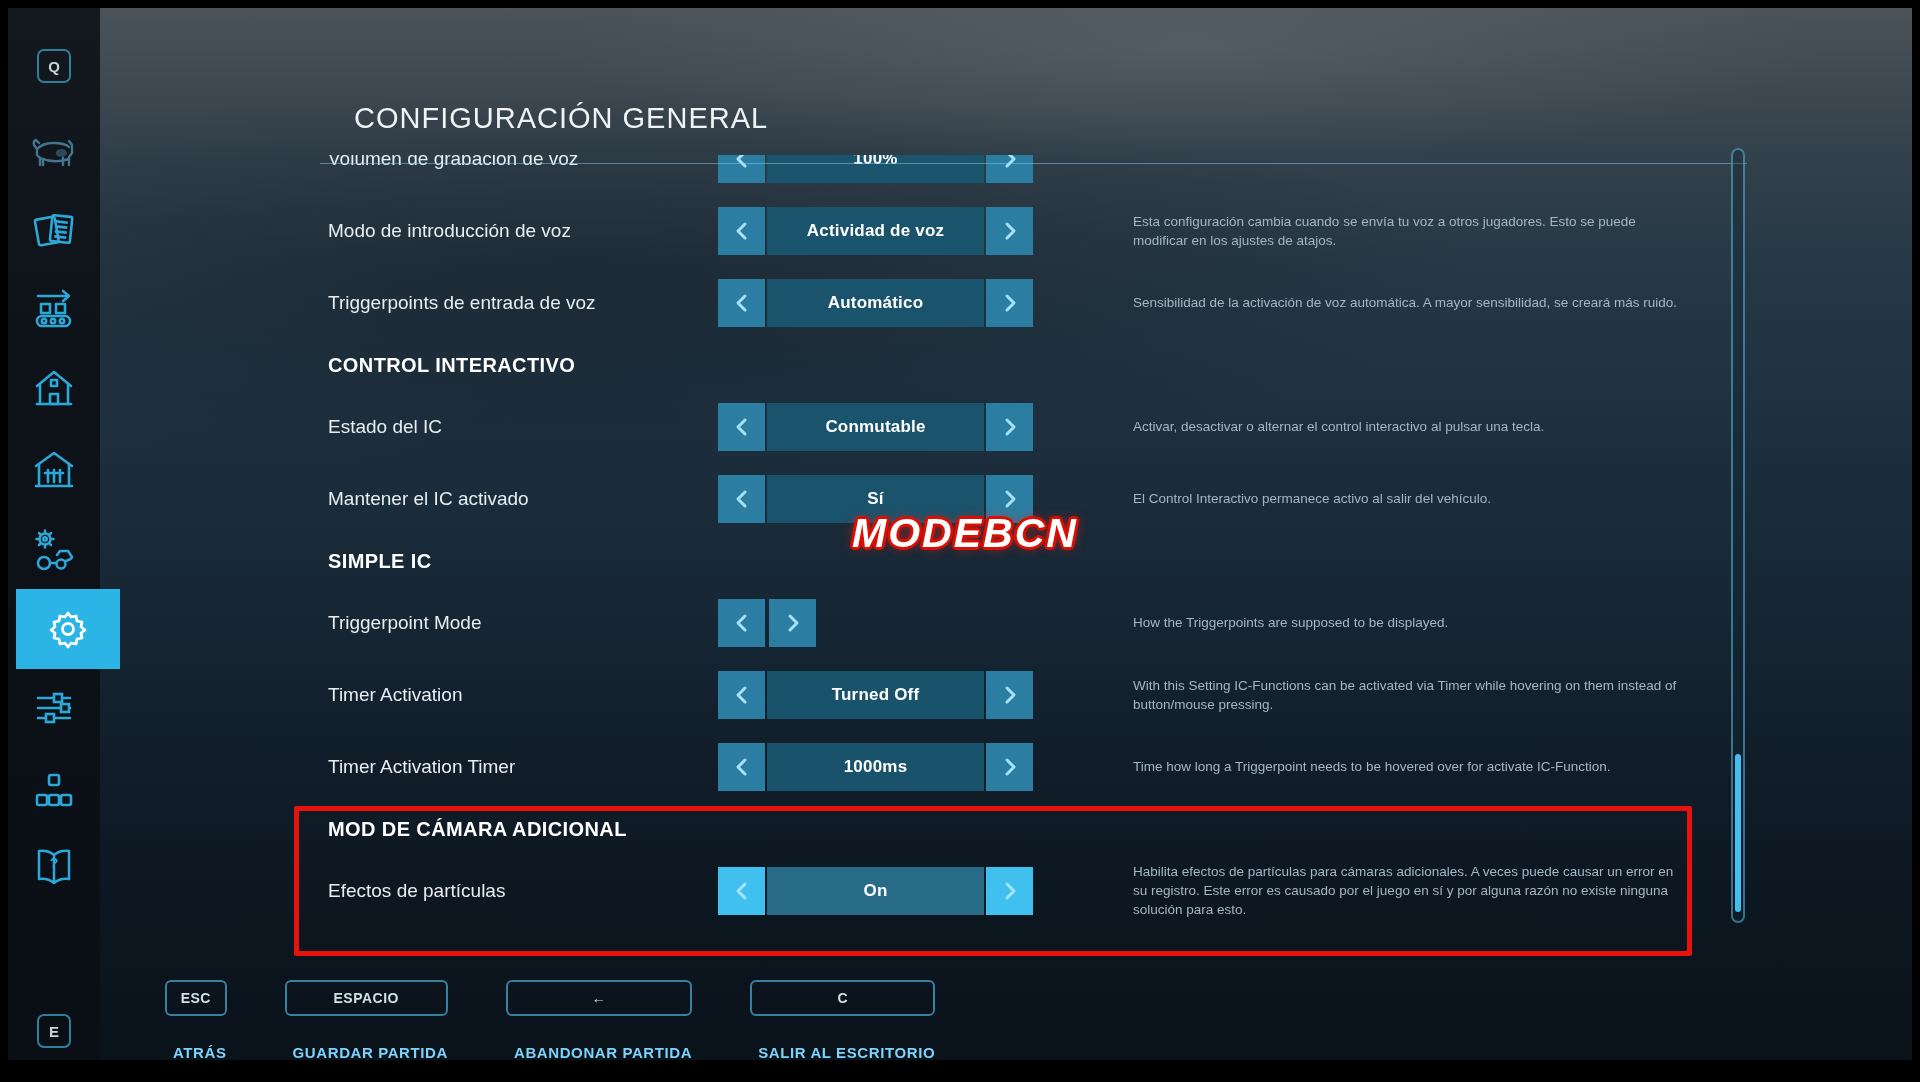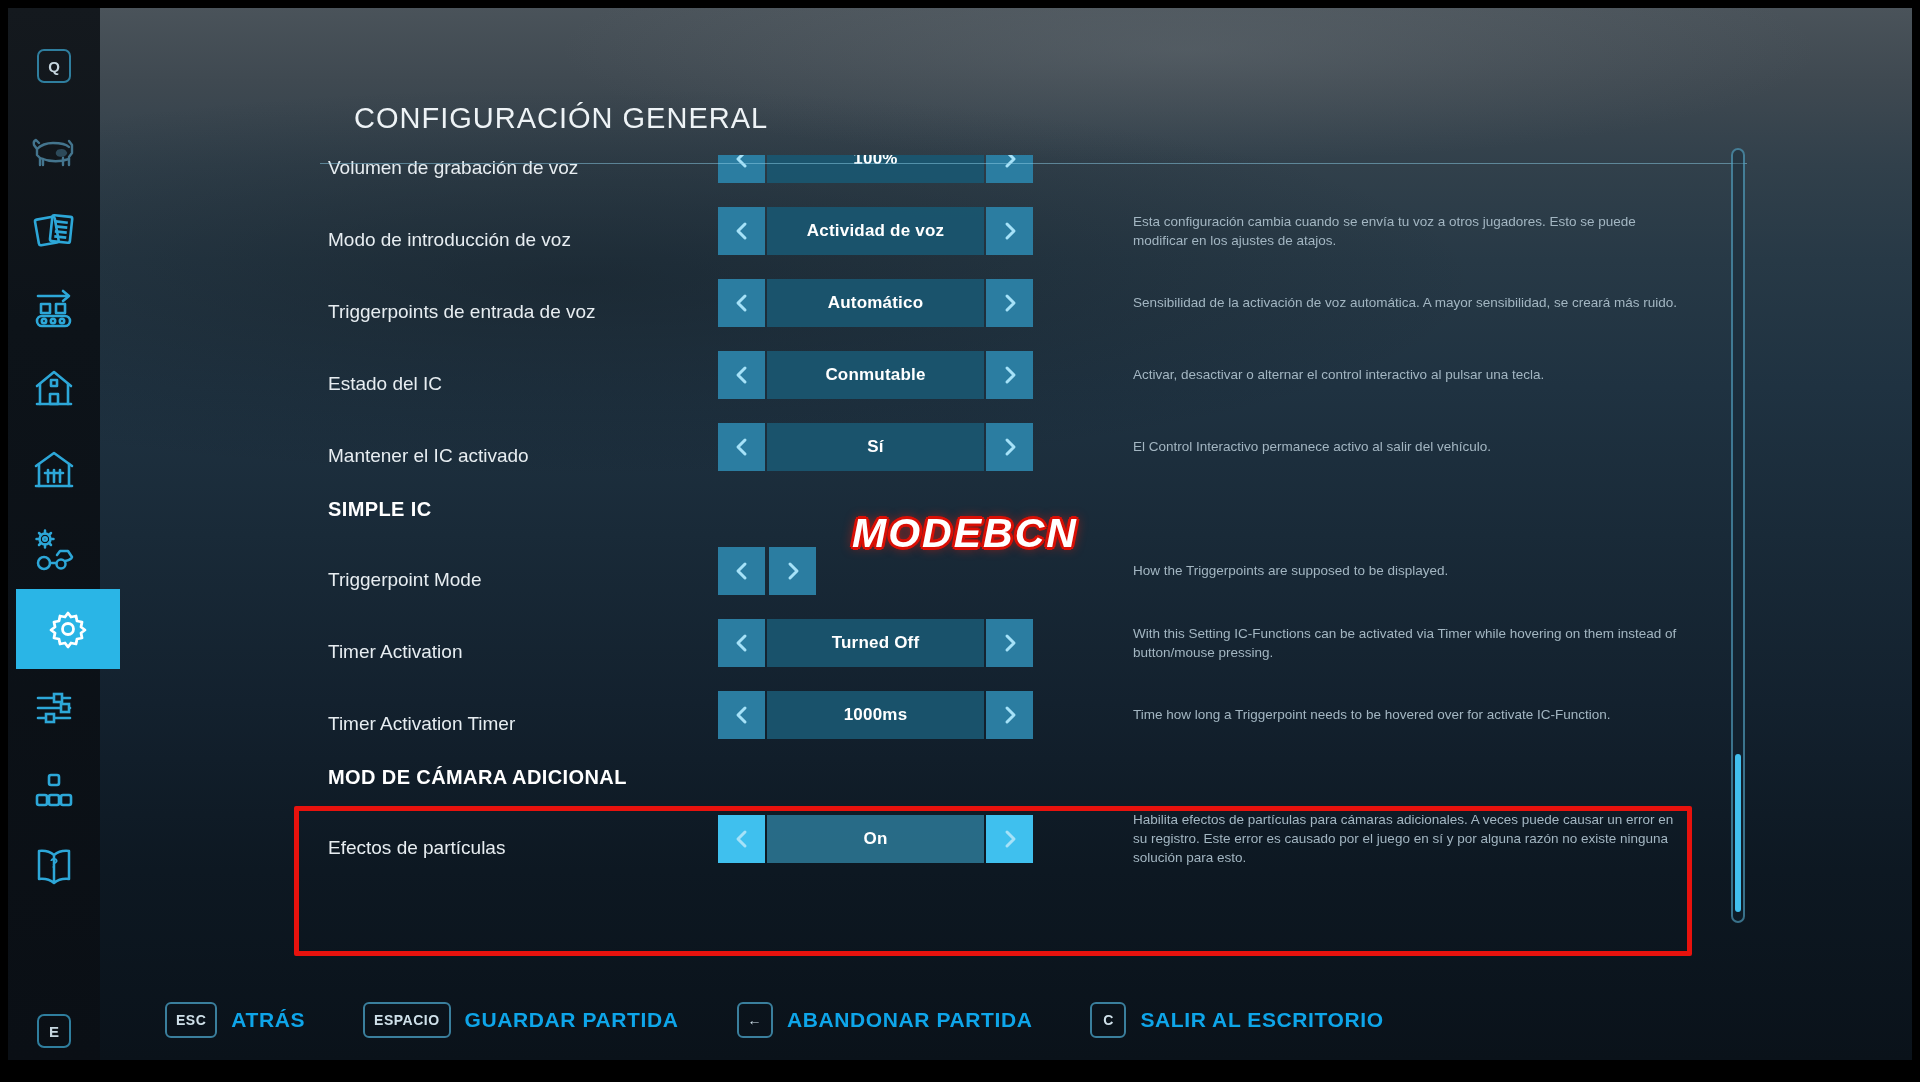--- a/index.html
+++ b/index.html
@@ -33,21 +33,21 @@
     color:#eef3f6; font-weight:normal;margin-left:28px; }
   #title-sep { position:absolute; left:320px; top:163px; width:1427px; height:1px;
     background:rgba(140,205,232,.5); z-index:4; }
 
   
   #settings-viewport { position:absolute; left:300px; top:155px; width:1460px; height:805px;
     overflow:hidden; }
   .setting-row { position:relative; height:72px; }
   .setting-row.cut { margin-top:-32px; }
   .row-label { position:absolute; left:28px; top:50%; transform:translateY(-50%);
-    font-size:19px; color:#e7edf1;margin-top:9px; }
+    font-size:19px; color:#e7edf1; }
   .selector { position:absolute; left:418px; top:50%; transform:translateY(-50%);
     width:315px; height:48px; display:flex; }
   .arrow { width:47px; border:none; background:#2b7da1; display:flex; align-items:center;
     justify-content:center; cursor:pointer; padding:0; }
   .arrow.left { margin-right:2px; }
   .arrow.right { margin-left:2px; }
   .sel-value { flex:1; background:rgba(26,86,112,.93); color:#ffffff; font-weight:bold;
     font-size:17px; display:flex; align-items:center; justify-content:center; letter-spacing:.2px; }
   .hl .arrow { background:#3fc0ee; }
   .hl .sel-value { background:rgba(42,112,140,.95); }
@@ -71,25 +71,25 @@
   
   #scrollbar { position:absolute; left:1731px; top:148px; width:14px; height:775px;
     border:2px solid rgba(95,185,220,.55); border-radius:8px;
     background:rgba(18,38,52,.35); z-index:4; }
   #scroll-thumb { position:absolute; left:2px; right:2px; top:604px; height:158px;
     background:#41bfee; border-radius:5px; cursor:pointer; }
 
   
   #shortcut-bar { position:absolute; left:165px; top:998px; height:44px; display:flex;
     align-items:center; gap:58px; z-index:3; }
-  .shortcut { display:flex; align-items:center; gap:14px; cursor:pointer; }
+  .shortcut { display:flex; gap:28px; cursor:pointer;flex-direction:column; }
   .key-badge { min-width:36px; height:36px; padding:0 9px; border:2px solid #3a7f9d;
     border-radius:6px; color:#cfe0e9; font-size:14px; font-weight:bold; display:flex;
     align-items:center; justify-content:center; letter-spacing:.5px; }
-  .shortcut-label { font-size:21px; font-weight:bold; color:#0ea5e9; letter-spacing:.6px; }
+  .shortcut-label { font-size:15px; font-weight:bold; color:#7dd3fc; letter-spacing:.6px;margin-left:8px; }
 </style>
 </head>
 <body>
 
 <div id="screen">
   <div id="app"></div>
 
   <div id="sidebar">
     <div class="side-item" style="top:30px;">
       <div class="key-badge-side">Q</div>
@@ -241,20 +241,23 @@
           </button>
           <div class="sel-value">Automático</div>
           <button class="arrow right">
             <svg width="22" height="22" viewBox="0 0 22 22">
               <polyline points="8,4 15,11 8,18" fill="none" stroke="#a6e2f8" stroke-width="3" stroke-linecap="round" stroke-linejoin="round"></polyline>
             </svg>
           </button>
         </div>
         <div class="row-desc">Sensibilidad de la activación de voz automática. A mayor sensibilidad, se creará más ruido.</div>
       </div>
+      <div class="section-header">
+        <span>CONTROL INTERACTIVO</span>
+      </div>
       <div class="setting-row">
         <span class="row-label">Estado del IC</span>
         <div class="selector">
           <button class="arrow left">
             <svg width="22" height="22" viewBox="0 0 22 22">
               <polyline points="14,4 7,11 14,18" fill="none" stroke="#a6e2f8" stroke-width="3" stroke-linecap="round" stroke-linejoin="round"></polyline>
             </svg>
           </button>
           <div class="sel-value">Conmutable</div>
           <button class="arrow right">

